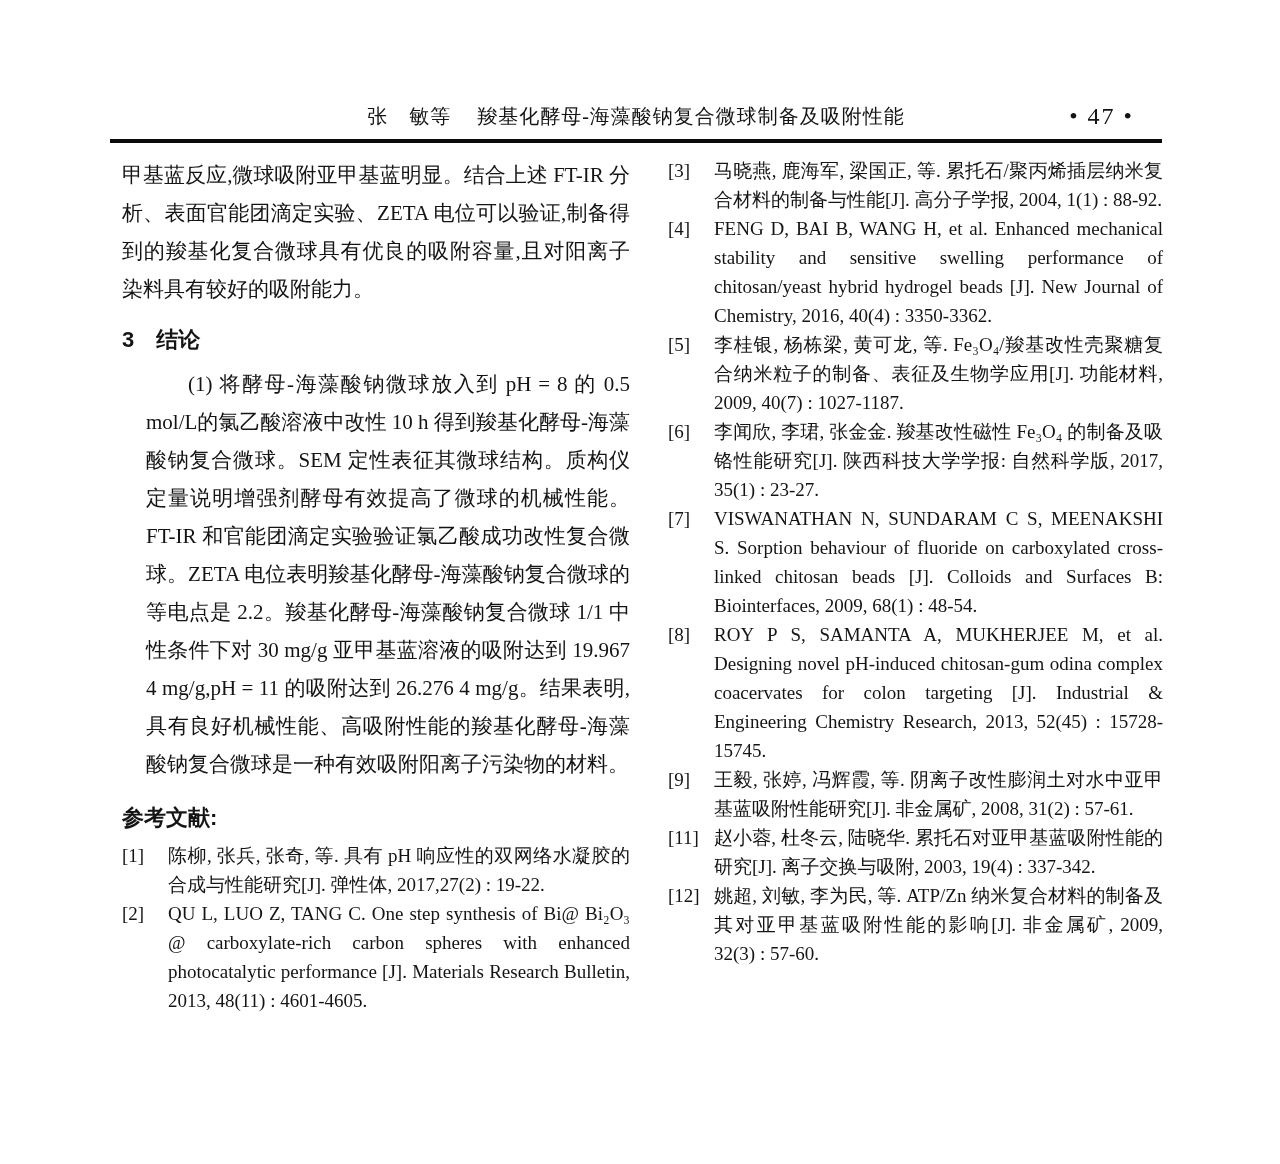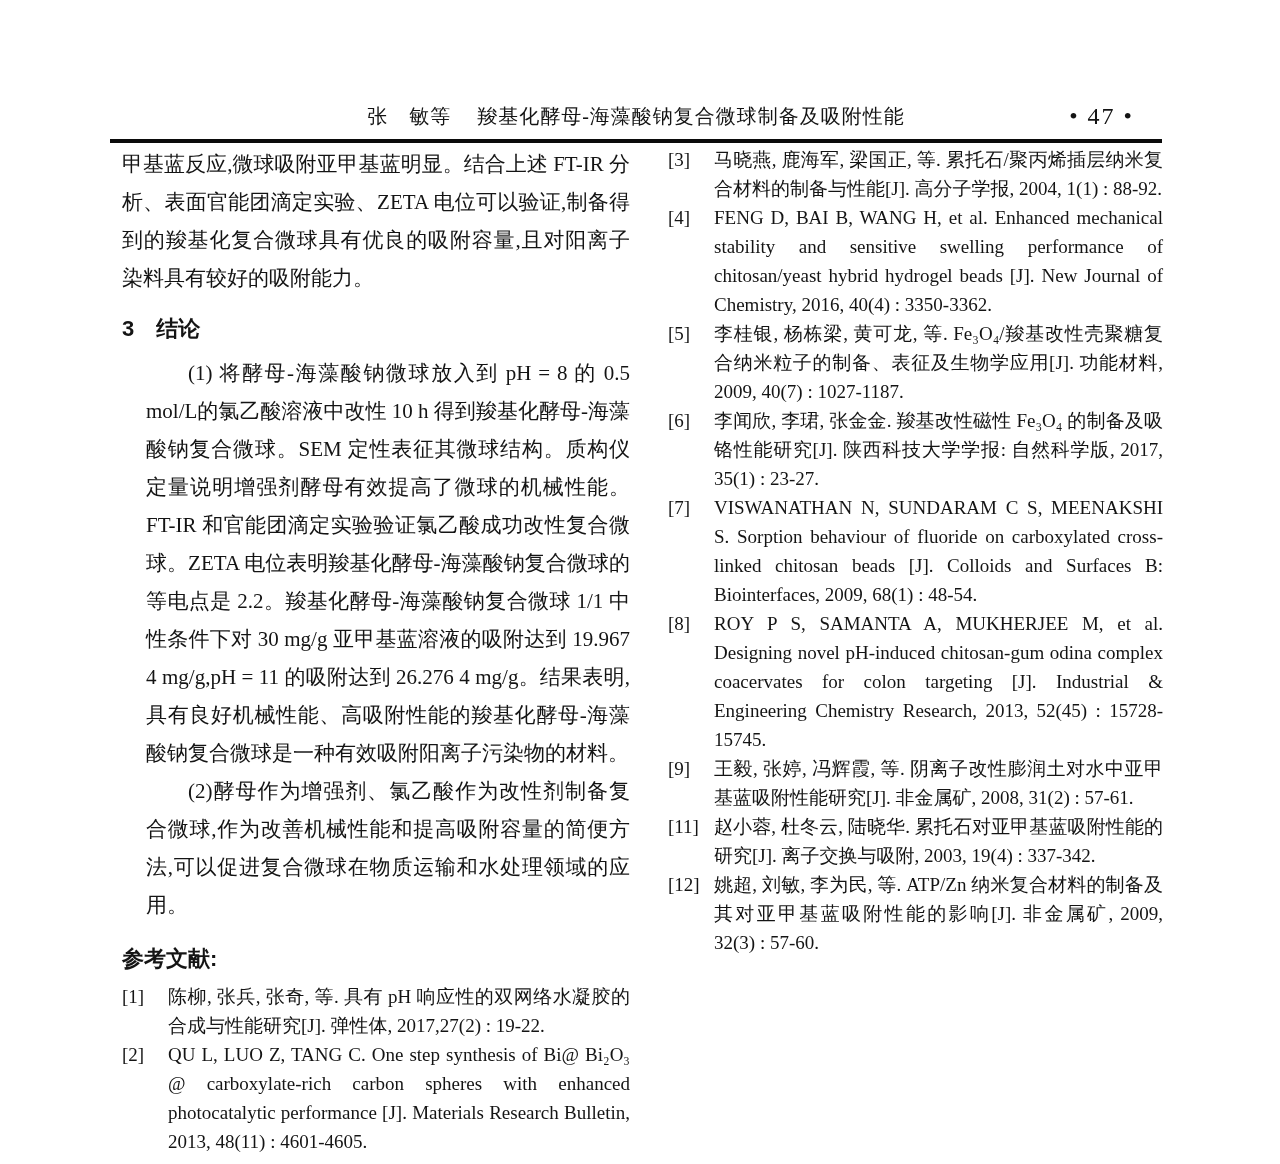--- a/index.html
+++ b/index.html
@@ -46,21 +46,21 @@
   .header-rule {
     position: absolute;
     top: 139px;
     left: 110px;
     width: 1052px;
     height: 0;
     border-top: 4px solid #0b0b0b;
   }
   .column {
     position: absolute;
-    top: 145px;
+    top: 156px;
   }
   .column-left {
     left: 122px;
     width: 508px;
   }
   .column-right {
     left: 668px;
     width: 495px;
   }
   .body-para {
@@ -122,21 +122,20 @@
   <div class="header-rule"></div>
 
   <div class="column column-left">
     <p class="body-para">甲基蓝反应,微球吸附亚甲基蓝明显。结合上述 FT-IR 分析、表面官能团滴定实验、ZETA 电位可以验证,制备得到的羧基化复合微球具有优良的吸附容量,且对阳离子染料具有较好的吸附能力。</p>
 
     <div class="section-heading">
       <span class="section-number">3</span><span>结论</span>
     </div>
 
     <p class="body-para indent-2em">(1) 将酵母-海藻酸钠微球放入到 pH = 8 的 0.5 mol/L的氯乙酸溶液中改性 10 h 得到羧基化酵母-海藻酸钠复合微球。SEM 定性表征其微球结构。质构仪定量说明增强剂酵母有效提高了微球的机械性能。FT-IR 和官能团滴定实验验证氯乙酸成功改性复合微球。ZETA 电位表明羧基化酵母-海藻酸钠复合微球的等电点是 2.2。羧基化酵母-海藻酸钠复合微球 1/1 中性条件下对 30 mg/g 亚甲基蓝溶液的吸附达到 19.967 4 mg/g,pH = 11 的吸附达到 26.276 4 mg/g。结果表明,具有良好机械性能、高吸附性能的羧基化酵母-海藻酸钠复合微球是一种有效吸附阳离子污染物的材料。</p>
-    <p class="body-para indent-2em">(2)酵母作为增强剂、氯乙酸作为改性剂制备复合微球,作为改善机械性能和提高吸附容量的简便方法,可以促进复合微球在物质运输和水处理领域的应用。</p>
 
     <div class="refs-heading">参考文献:</div>
 
     <div class="ref-item">
       <span class="ref-label">[1]</span>
       <span class="ref-text">陈柳, 张兵, 张奇, 等. 具有 pH 响应性的双网络水凝胶的合成与性能研究[J]. 弹性体, 2017,27(2) : 19-22.</span>
     </div>
     <div class="ref-item">
       <span class="ref-label">[2]</span>
       <span class="ref-text">QU L, LUO Z, TANG C. One step synthesis of Bi@ Bi₂O₃ @ carboxylate-rich carbon spheres with enhanced photocatalytic performance [J]. Materials Research Bulletin, 2013, 48(11) : 4601-4605.</span>

